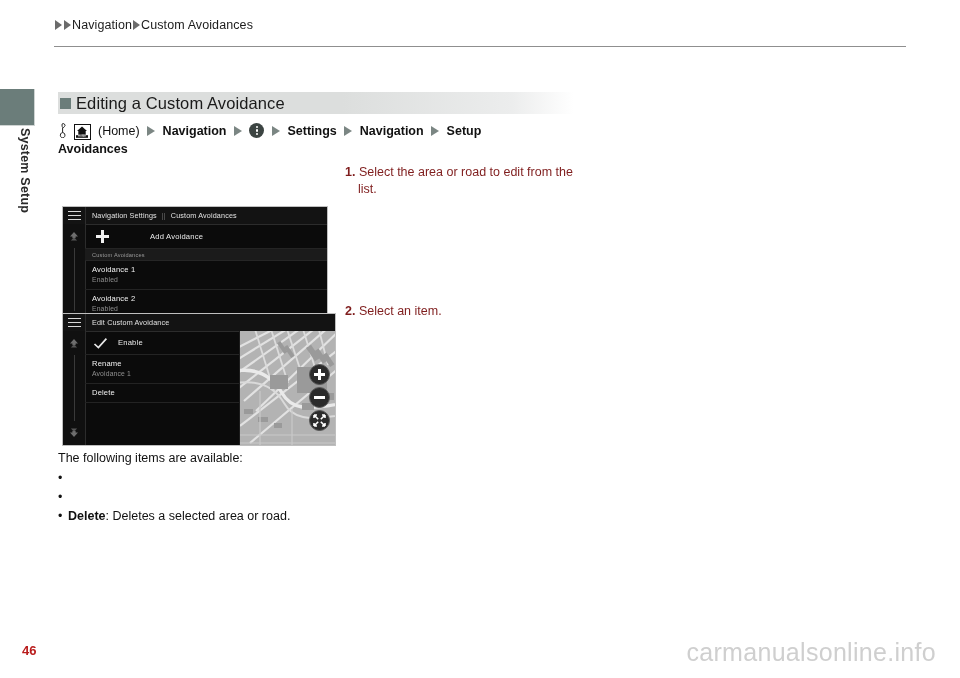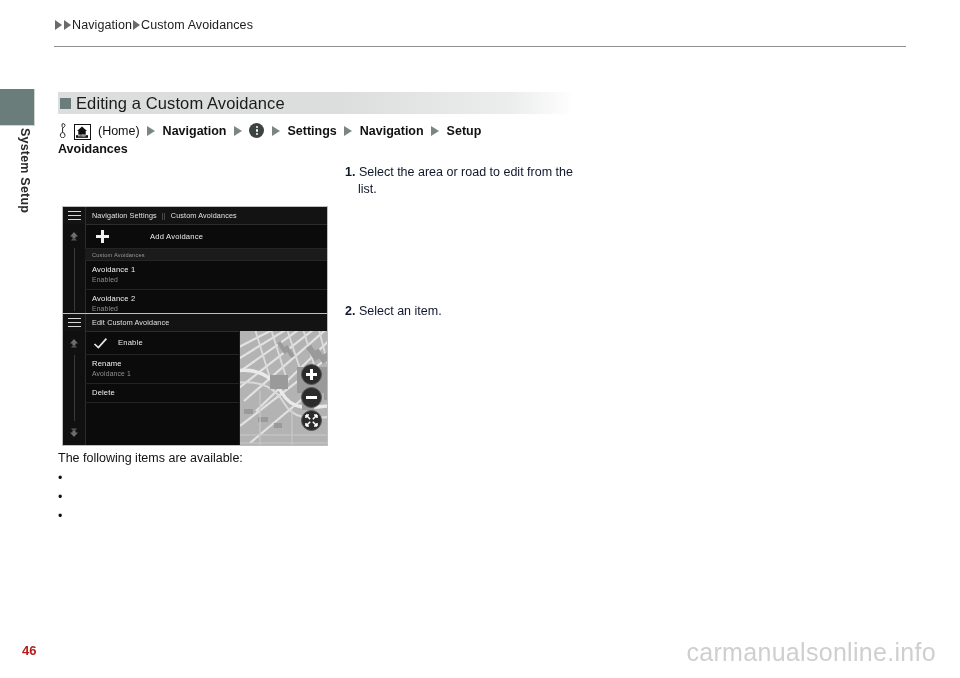--- a/index.html
+++ b/index.html
@@ -172,21 +172,21 @@
   }
 
   
   .device {
     position: absolute;
     background: #0b0b0b;
     border: 1px solid #bfbfbf;
     overflow: hidden;
   }
   #device-1 { left: 62px; top: 170px; width: 264px; height: 128px; margin-top: 36px; }
-  #device-2 { left: 62px; top: 313px; width: 264px; height: 131px; }
+  #device-2 { left: 62px; top: 313px; width: 264px; height: 131px; padding-left: 8px; }
 
   .dev-topbar {
     position: absolute;
     left: 0; top: 0;
     width: 100%;
     height: 17px;
     background: #131313;
     border-bottom: 1px solid #2c2c2c;
     display: flex;
     align-items: center;
@@ -357,21 +357,21 @@
     background: #fff;
   }
   .map-btn .g-h { left: 3.5px; top: 8.1px; width: 11px; height: 2.6px; }
   .map-btn .g-v { top: 3.5px; left: 8.1px; height: 11px; width: 2.6px; }
 
   
   .step {
     position: absolute;
     font-size: 12.5px;
     line-height: 16.5px;
-    color: #0f172a;
+    color: #7f1d1d;
   }
   #step-1 { left: 345px; top: 164px; width: 230px; }
   #step-2 { left: 345px; top: 303px; width: 230px; }
   .step b { font-weight: bold; }
   .step .hang {
     display: block;
     padding-left: 13px;
     text-indent: -13px;
   }
   .step .hang .cont { text-indent: 0; display: inline; }
@@ -637,17 +637,18 @@
 <div id="items-intro">The following items are available:</div>
 <div id="items-list">
   <div class="bullet-row">
     <span class="dot">•</span>
   </div>
   <div class="bullet-row">
     <span class="dot">•</span>
   </div>
   <div class="bullet-row">
     <span class="dot">•</span>
+    <span><span class="term">Delete</span><span>: Deletes a selected area or road.</span></span>
   </div>
 </div>
 
 <div id="page-number">46</div>
 <div id="watermark">carmanualsonline.info</div>
 
 </body></html>

